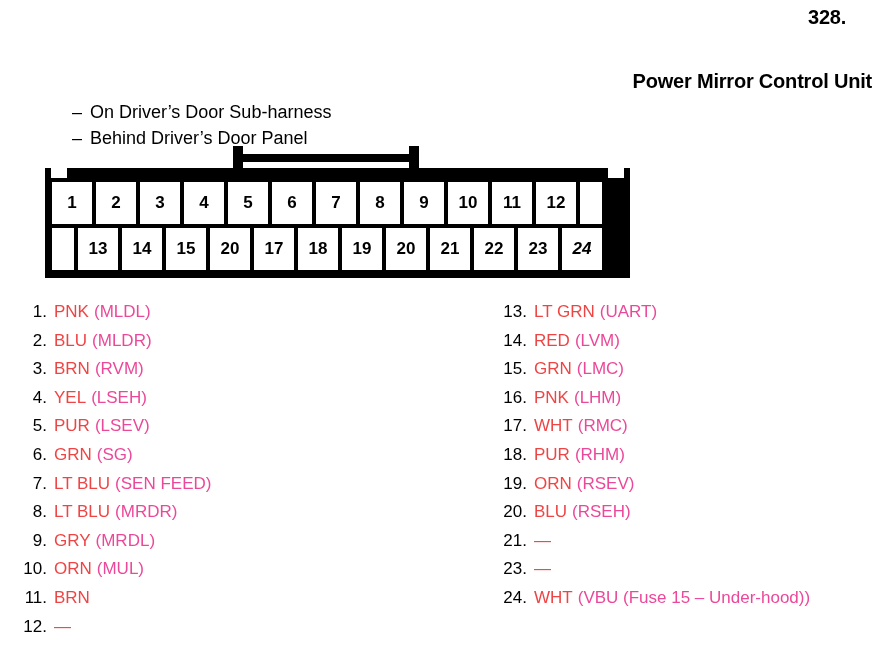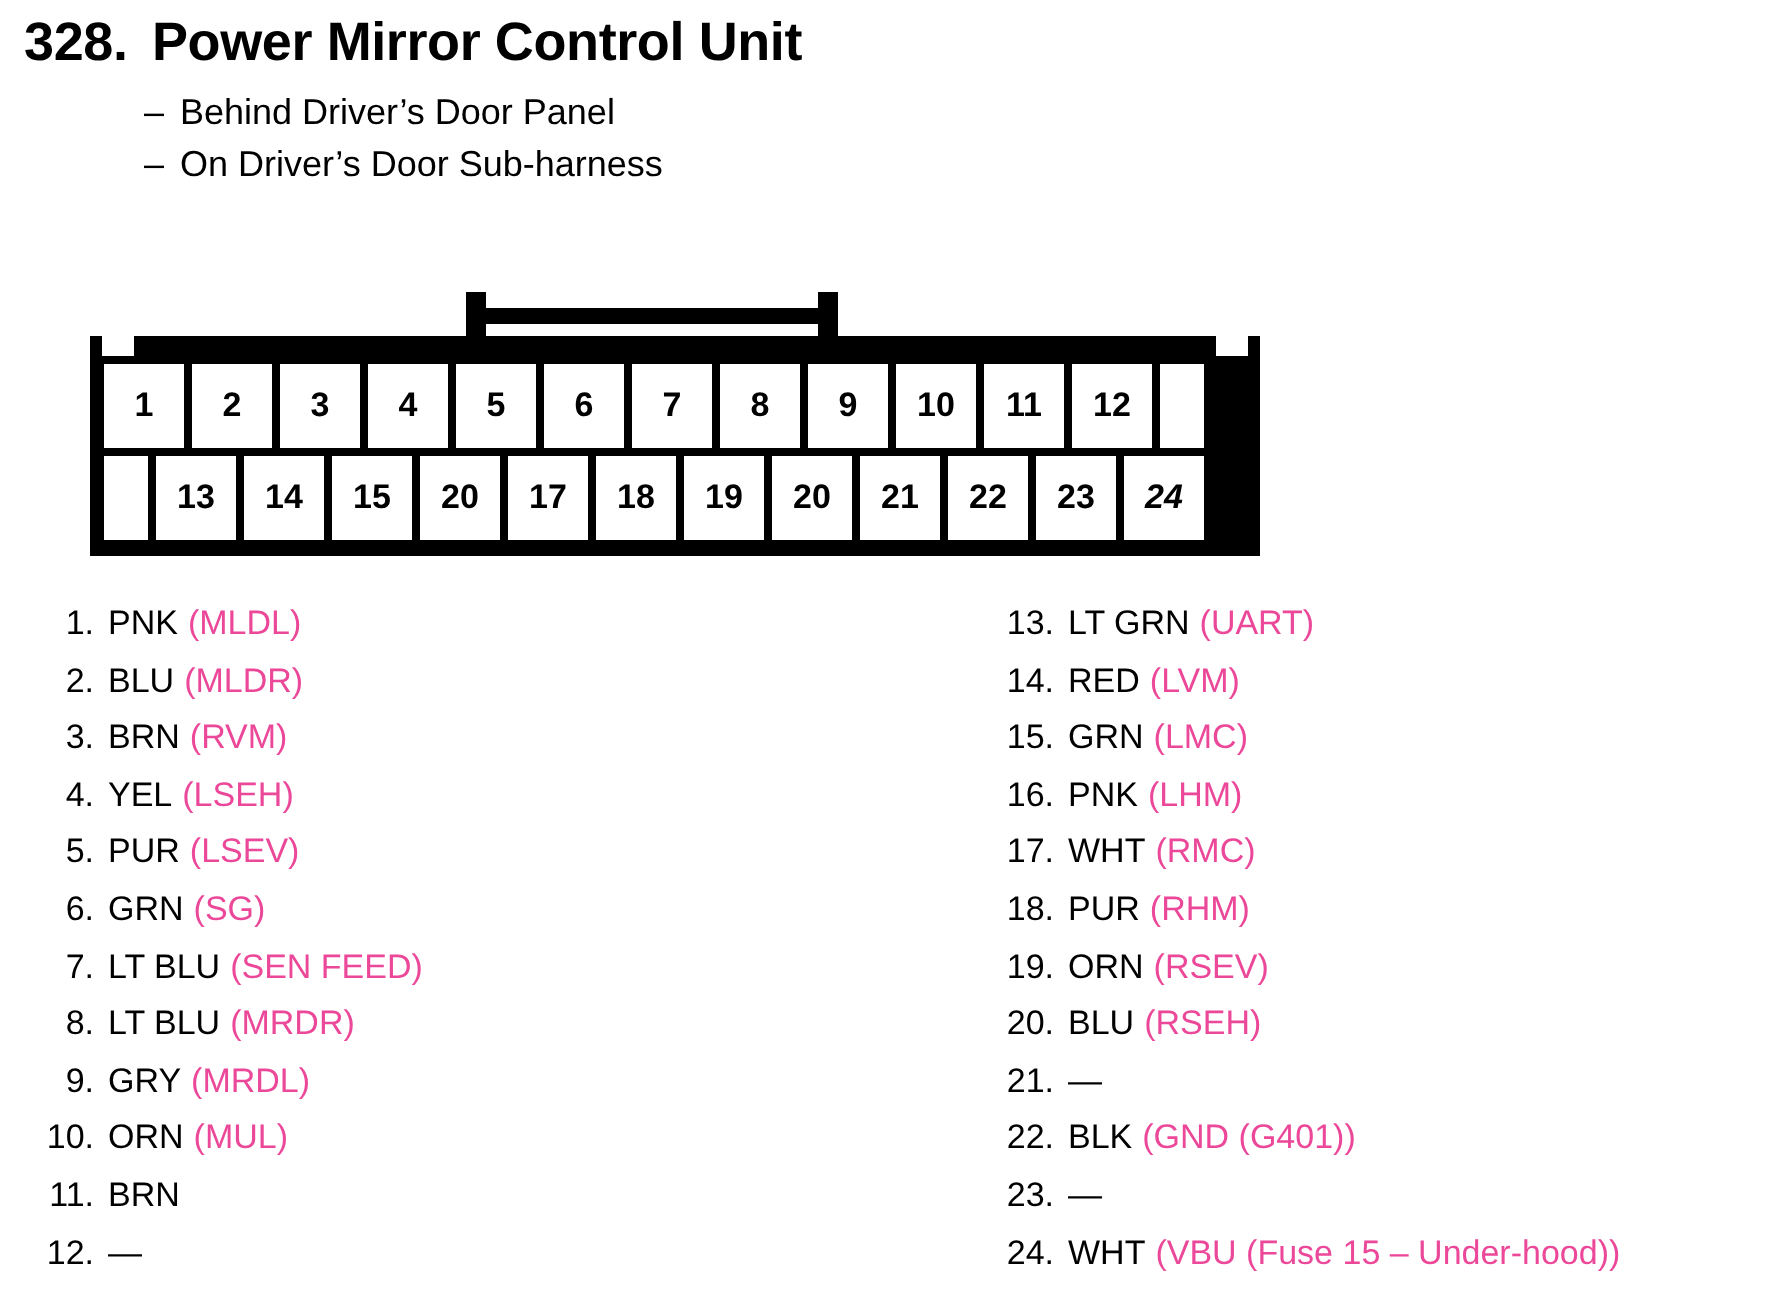--- a/index.html
+++ b/index.html
@@ -18,24 +18,25 @@
 
   
   #header {
     position: absolute;
     left: 12px;
     top: 6px;
     width: 860px;
   }
   #title-row {
     display: flex;
-    align-items: center;
-    font-size: 27px;
+    align-items: flex-end;
+    font-size: 20px;
     font-weight: bold;
     letter-spacing: -0.2px;
+    flex-direction: column;
   }
   #title-number {
     width: 64px;
     flex: 0 0 64px;
   }
   #title-text {
     white-space: nowrap;
   }
   #subtitle-list {
     margin-top: 6px;
@@ -147,39 +148,39 @@
     white-space: nowrap;
   }
   .pin-num {
     width: 33px;
     flex: 0 0 33px;
     text-align: right;
     padding-right: 7px;
     color: #000000;
   }
   .pin-color {
-    color: #000000;
+    color: #ef4444;
   }
   .pin-signal {
     color: #ec4899;
     padding-left: 5px;
   }
   .pin-signal.empty { padding-left: 0; }
 </style>
 </head>
 <body>
 
 <div id="header">
   <div id="title-row">
     <span id="title-number">328.</span>
     <span id="title-text">Power Mirror Control Unit</span>
   </div>
   <div id="subtitle-list">
+      <div class="subtitle-item"><span class="subtitle-dash">–</span><span>On Driver’s Door Sub-harness</span></div>
       <div class="subtitle-item"><span class="subtitle-dash">–</span><span>Behind Driver’s Door Panel</span></div>
-      <div class="subtitle-item"><span class="subtitle-dash">–</span><span>On Driver’s Door Sub-harness</span></div>
     </div>
 </div>
 
 <div id="connector">
 
   <div id="latch">
     <div class="latch-post" id="latch-post-left"></div>
     <div class="latch-post" id="latch-post-right"></div>
     <div id="latch-bar"></div>
   </div>
@@ -322,25 +323,20 @@
       <span class="pin-num">20.</span>
       <span class="pin-color">BLU</span>
       <span class="pin-signal">(RSEH)</span>
     </div>
     <div class="pin-entry">
       <span class="pin-num">21.</span>
       <span class="pin-color">—</span>
       <span class="pin-signal empty"></span>
     </div>
     <div class="pin-entry">
-      <span class="pin-num">22.</span>
-      <span class="pin-color">BLK</span>
-      <span class="pin-signal">(GND (G401))</span>
-    </div>
-    <div class="pin-entry">
       <span class="pin-num">23.</span>
       <span class="pin-color">—</span>
       <span class="pin-signal empty"></span>
     </div>
     <div class="pin-entry">
       <span class="pin-num">24.</span>
       <span class="pin-color">WHT</span>
       <span class="pin-signal">(VBU (Fuse 15 – Under-hood))</span>
     </div>
   </div>

